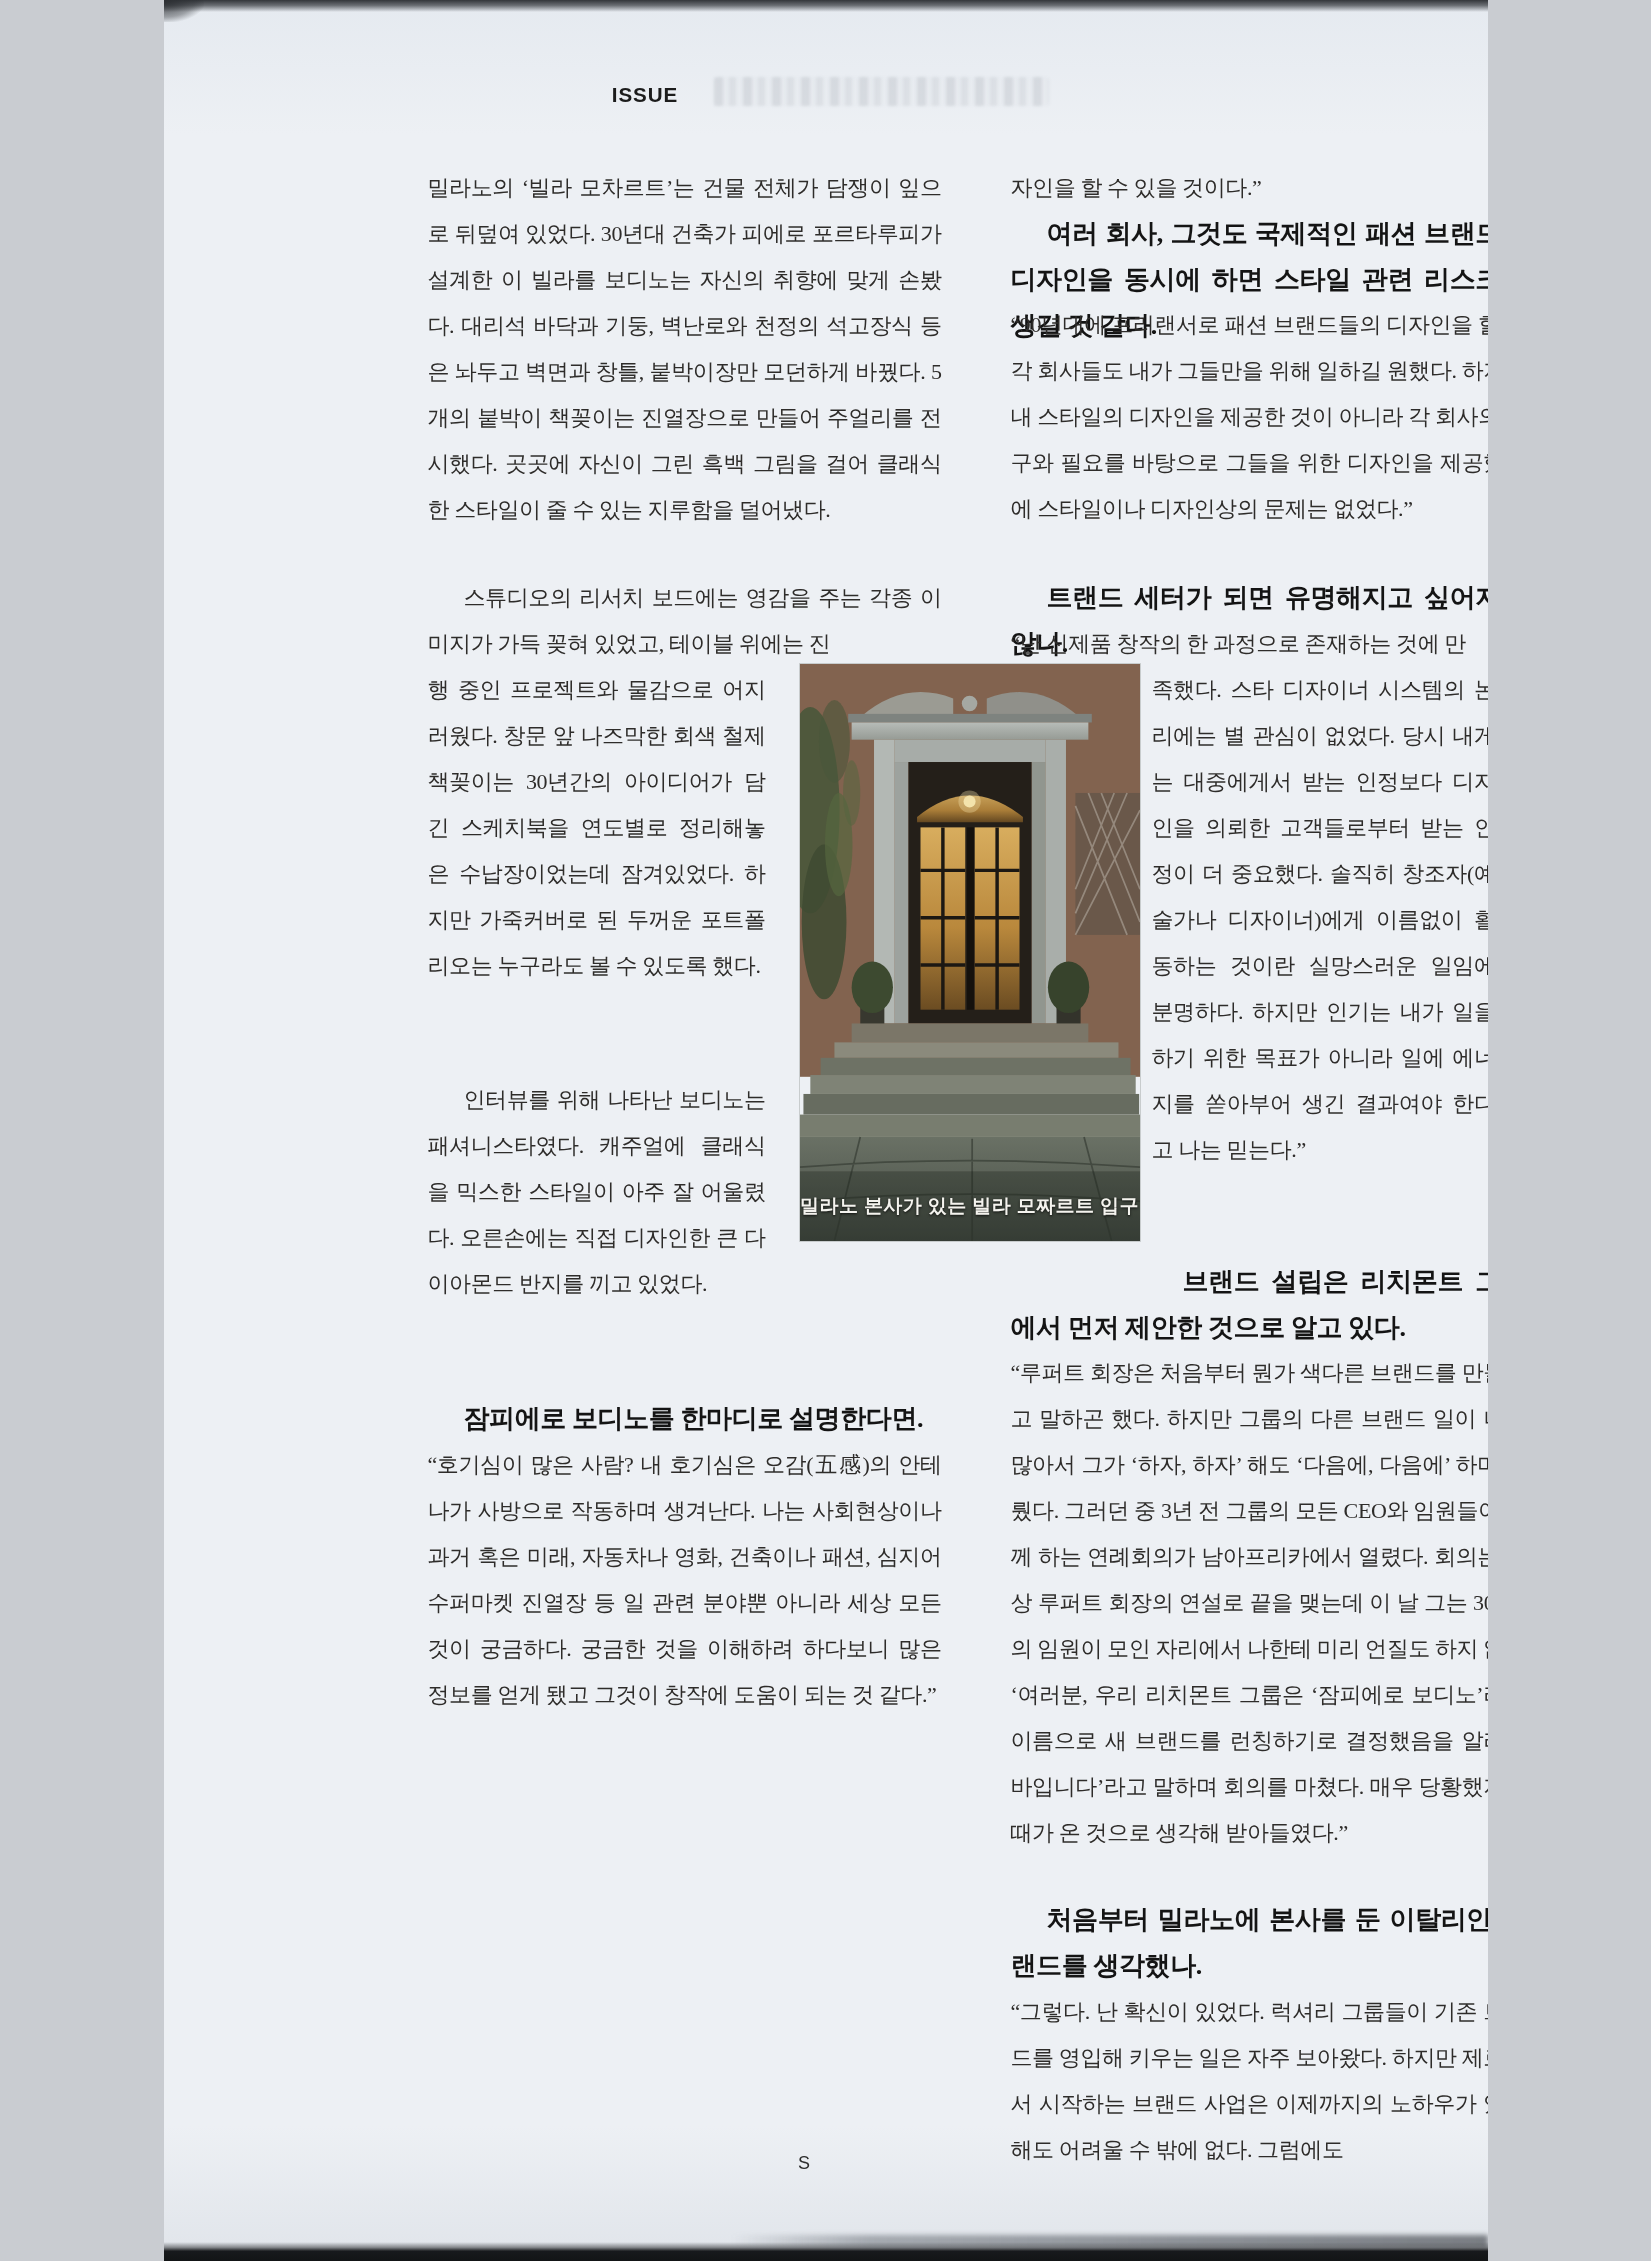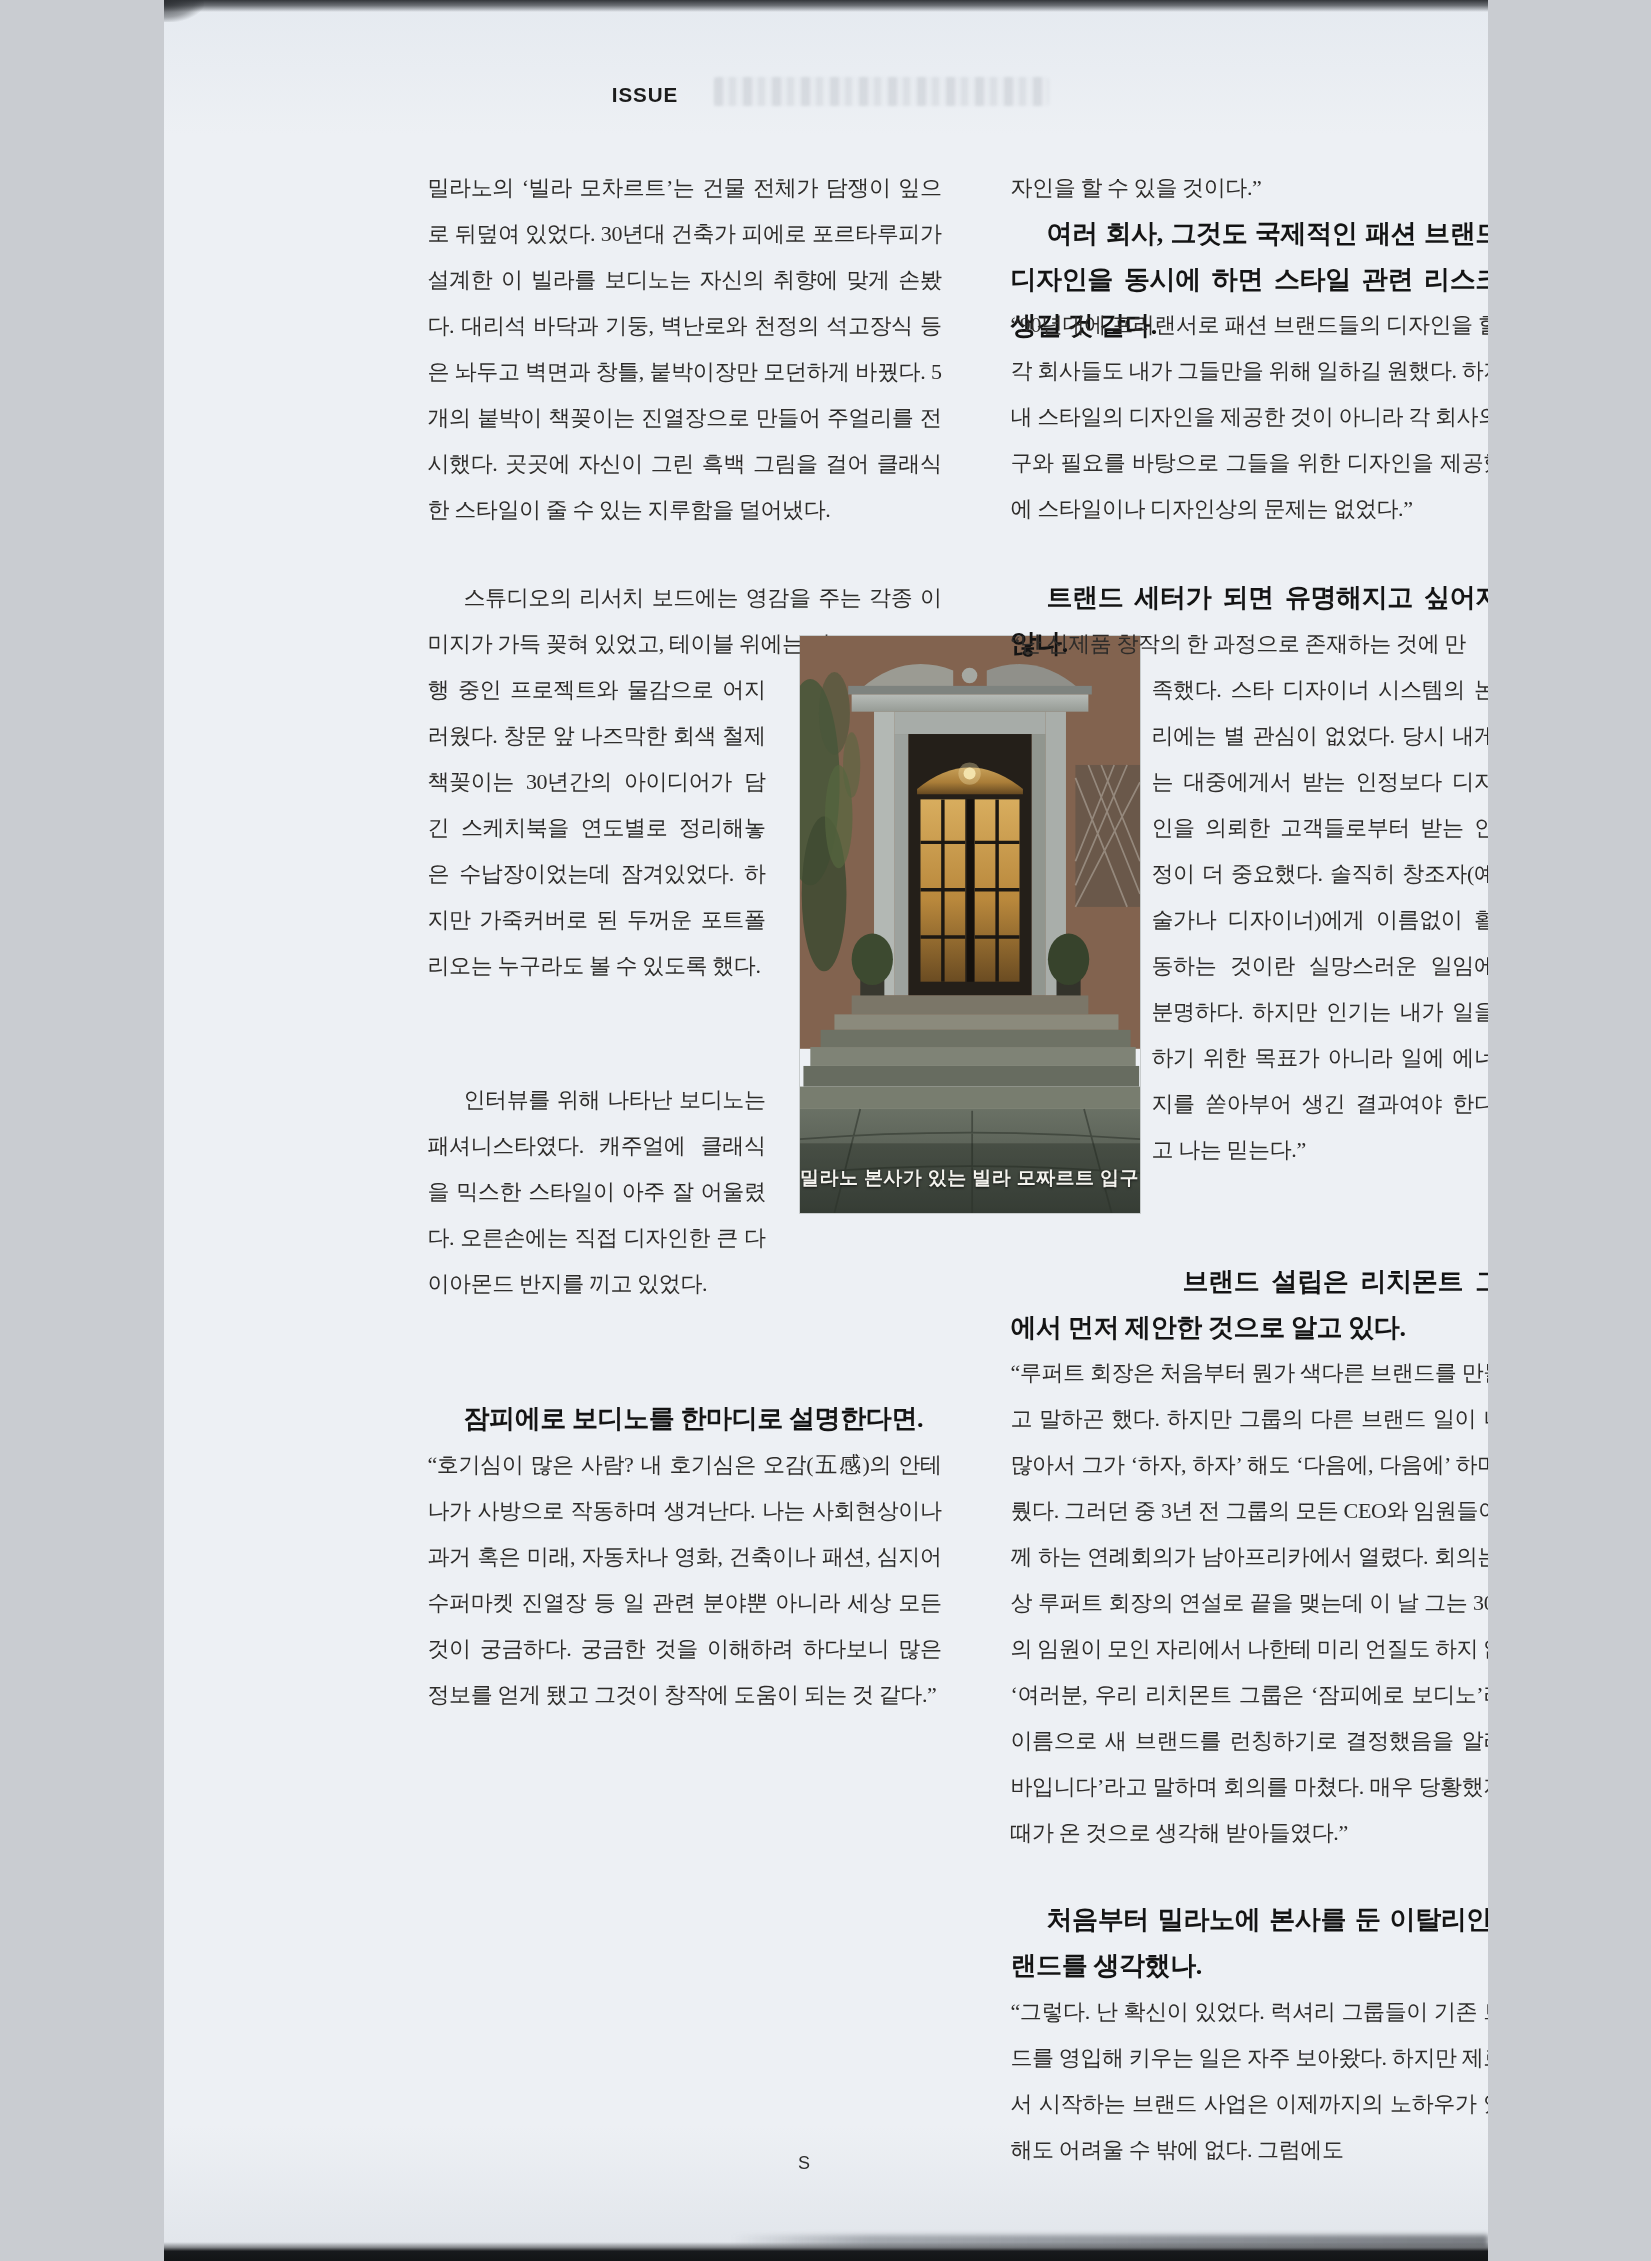--- a/index.html
+++ b/index.html
@@ -54,21 +54,21 @@
   .col-left.narrow{width:338px;}
   .col-right{left:847px;width:516px;}
   .col-right.narrow{left:988px;width:344px;}
   .L1{top:165px;} .L2a{top:575px;} .L2b{top:667px;} .L3{top:1077px;}
   .L4{top:1396px;} .L5{top:1442px;} .L6{top:1715px;} .L7{top:1806px;}
   .R1{top:165px;} .R2{top:211px;} .R3{top:302px;} .R4{top:575px;}
   .R5a{top:621px;} .R5b{top:667px;}
   .R6{top:1259px;text-indent:172px;} .R7{top:1350px;} .R8{top:1897px;} .R9{top:1989px;}
   
   .photo{
-    position:absolute;left:636px;top:636px;width:340px;height:577px;
+    position:absolute;left:636px;top:664px;width:340px;height:577px;
     box-shadow:0 0 0 0.9px rgba(120,125,120,.35);
     overflow:hidden;}
   .photo svg{display:block;width:100%;height:100%;}
   .photo-caption{
     position:absolute;left:0;right:0;bottom:22.4px;text-align:center;
     font-family:"Liberation Sans","DejaVu Sans",sans-serif;
     font-weight:bold;font-size:19px;letter-spacing:0.4px;color:#f4f3ee;
     text-shadow:0 0.9px 2.6px rgba(0,0,0,.8);}
   .footer-mark{
     position:absolute;top:2153px;left:602px;width:77px;text-align:center;

